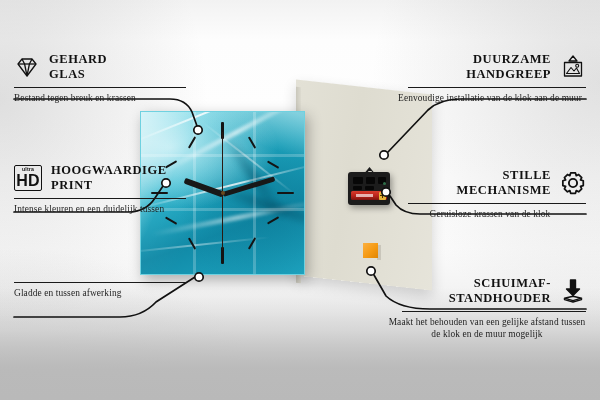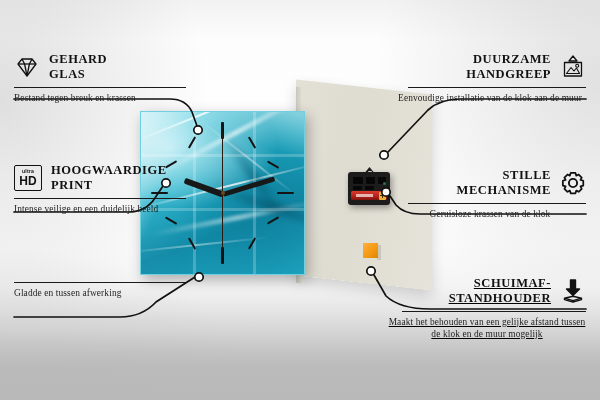--- a/index.html
+++ b/index.html
@@ -104,28 +104,28 @@
   .f-gehard .rule{width:172px;}
   .f-print{left:14px;top:163px;width:186px;}
   .f-print .rule{width:172px;}
   .f-randen{left:14px;top:278px;width:186px;}
   .f-randen .rule{width:172px;}
 
   .f-handgreep{right:14px;top:52px;width:192px;}
   .f-handgreep .rule{width:178px;margin-left:auto;}
   .f-stille{right:14px;top:168px;width:192px;}
   .f-stille .rule{width:178px;margin-left:auto;}
-  .f-schuim{right:14px;top:276px;width:198px;text-decoration:underline;}
+  .f-schuim{right:14px;top:276px;width:198px;}
   .f-schuim .rule{width:184px;margin-left:auto;}
 
   
   .hdbox{width:26px;height:24px;border:1.6px solid #111;border-radius:2px;
     display:flex;flex-direction:column;align-items:center;justify-content:center;line-height:1;}
   .hdbox .u{font-size:5.2px;font-weight:700;letter-spacing:.2px;color:#111;font-family:"Liberation Sans",sans-serif;}
-  .hdbox .h{font-size:12px;font-weight:700;letter-spacing:.2px;color:#111;font-family:"Liberation Sans",sans-serif;margin-top:.5px;}
+  .hdbox .h{font-size:16px;font-weight:700;letter-spacing:.2px;color:#111;font-family:"Liberation Sans",sans-serif;margin-top:.5px;}
 </style>
 </head>
 <body>
 
 <div id="stage">
 
   <div class="bg-base"></div>
   <div class="bg-vig-l"></div>
   <div class="bg-vig-r"></div>
   <div class="bg-vig-bl"></div>
@@ -238,21 +238,21 @@
       <div class="ico hdbox">
         <div class="u">ultra</div>
         <div class="h">HD</div>
       </div>
       <div class="ttl">
         <div>HOOGWAARDIGE</div>
         <div>PRINT</div>
       </div>
     </div>
     <div class="rule"></div>
-    <div class="desc">Intense veilige en een duidelijk beeld</div>
+    <div class="desc">Intense kleuren en een duidelijk tussen</div>
   </div>
 
   <div class="feat f-randen">
     <div class="rule"></div>
     <div class="desc">Gladde en tussen afwerking</div>
   </div>
 
   <div class="feat right f-handgreep">
     <div class="head">
       <div class="ttl">

